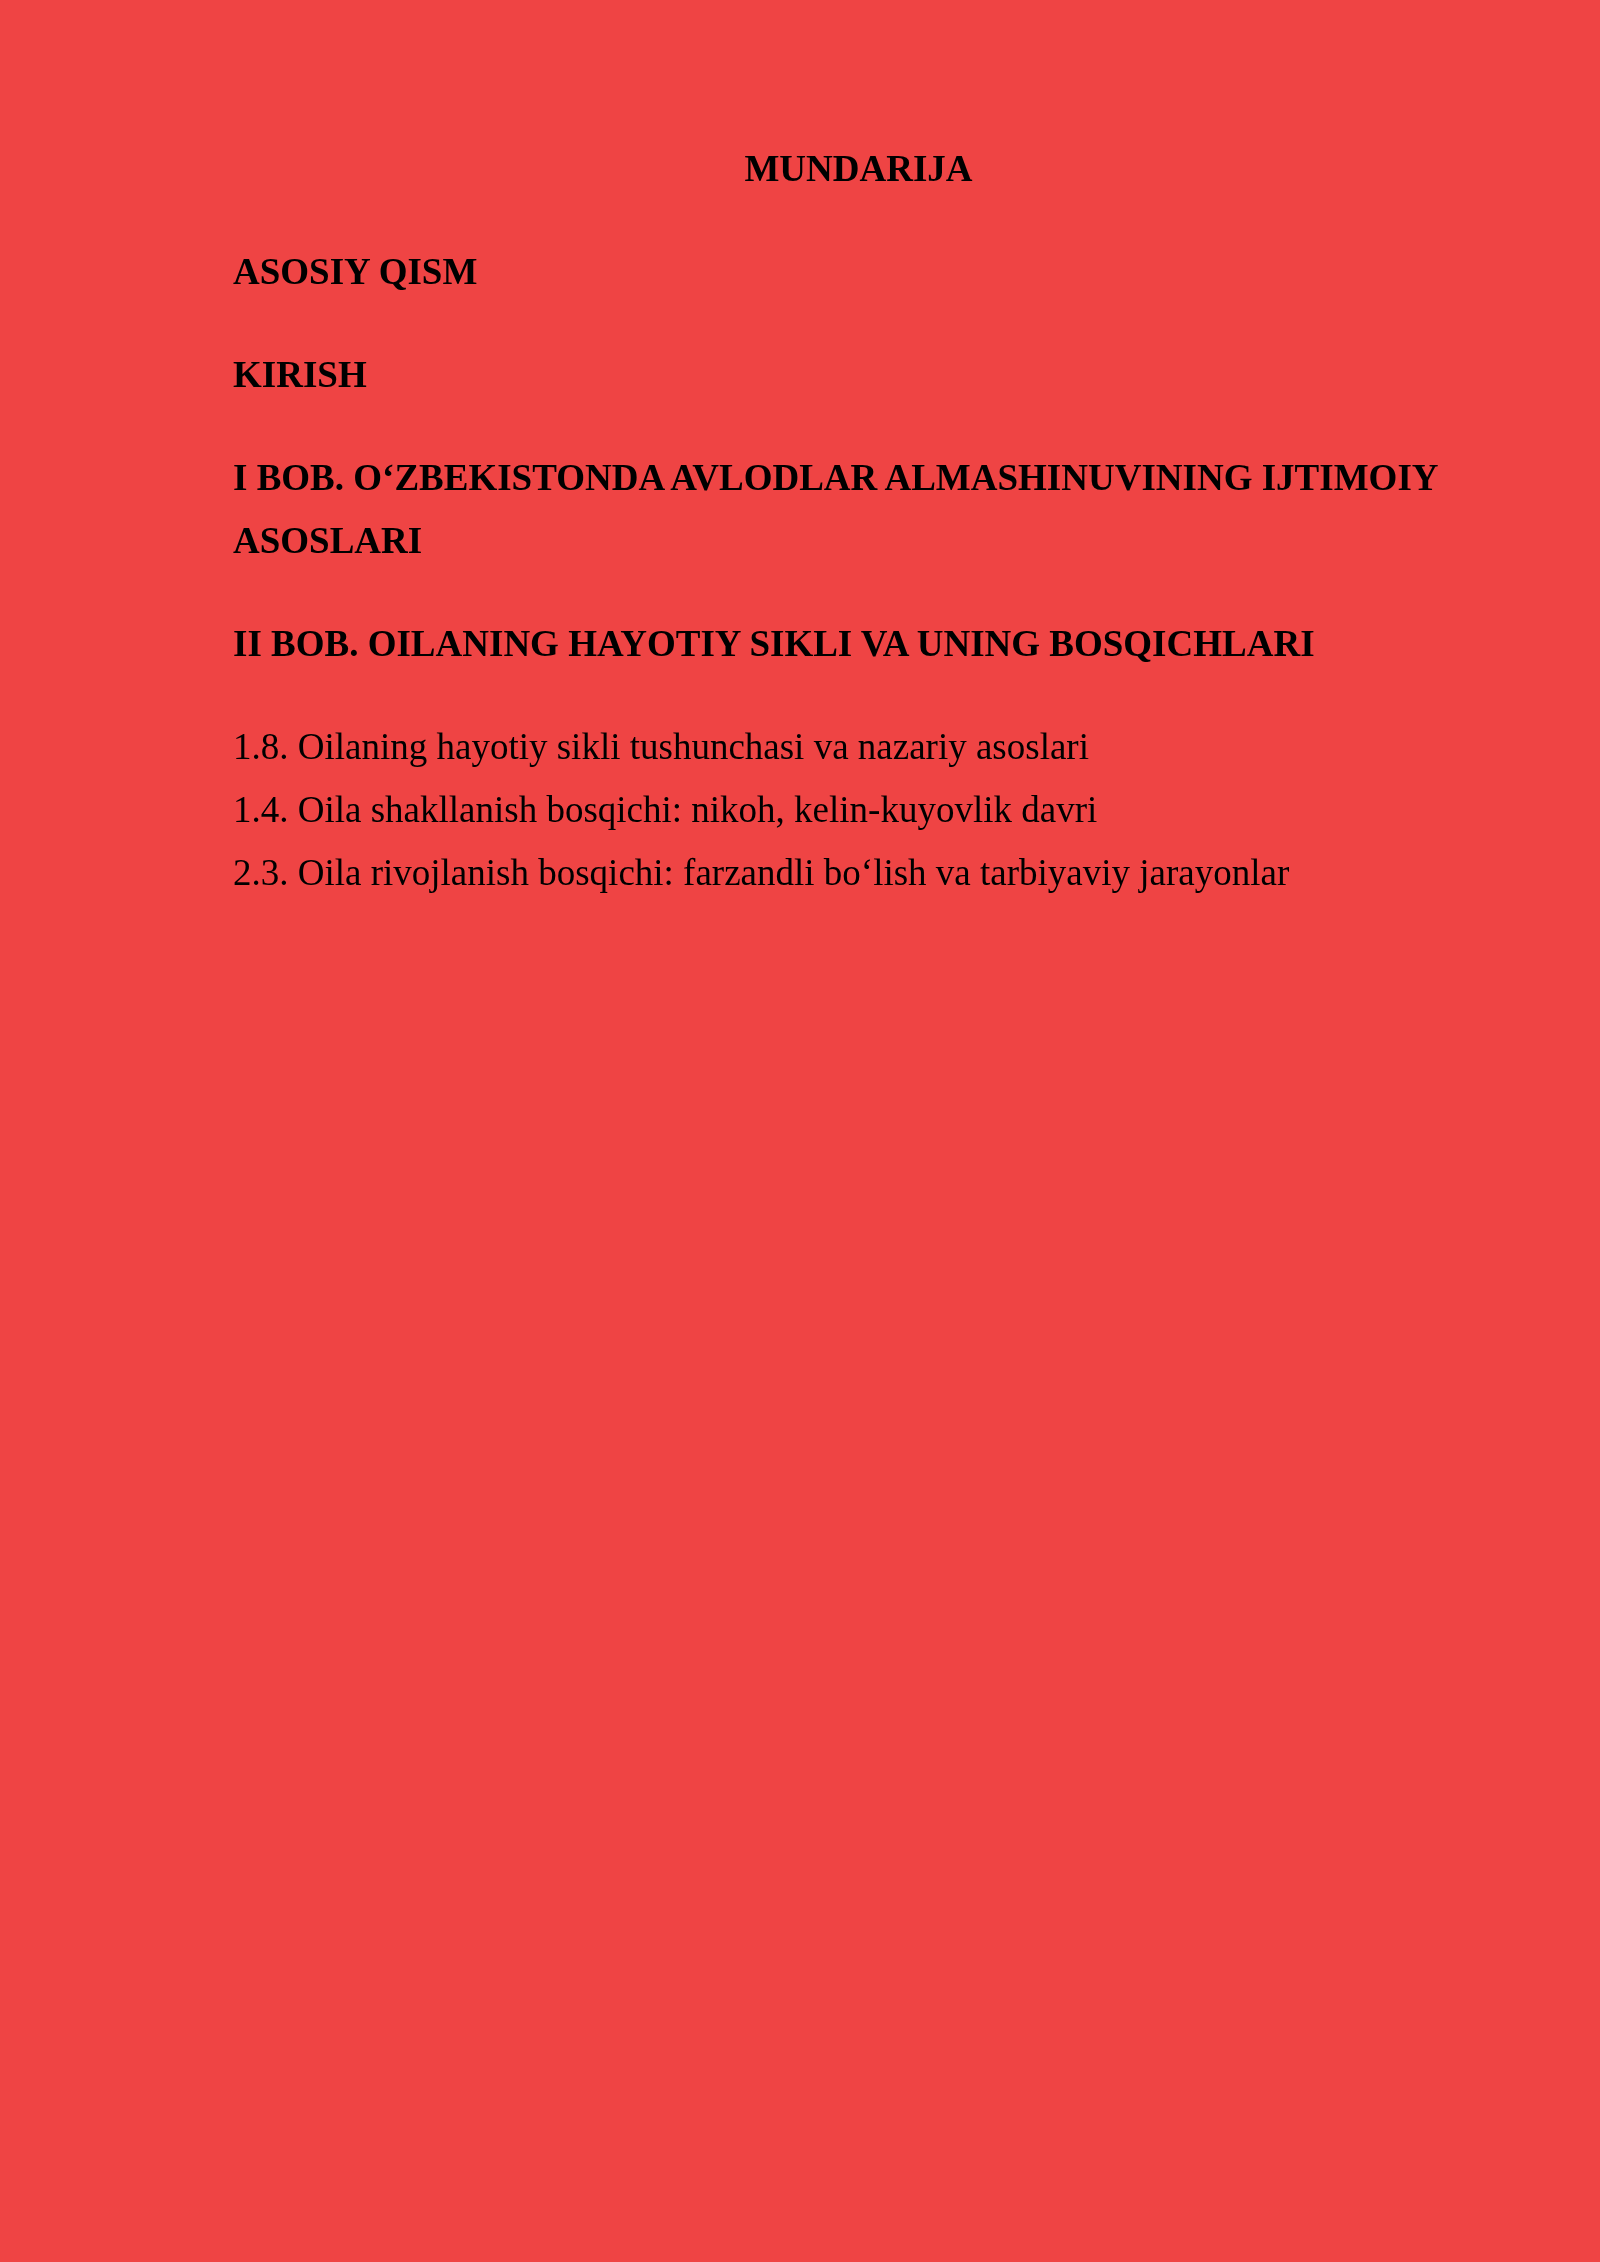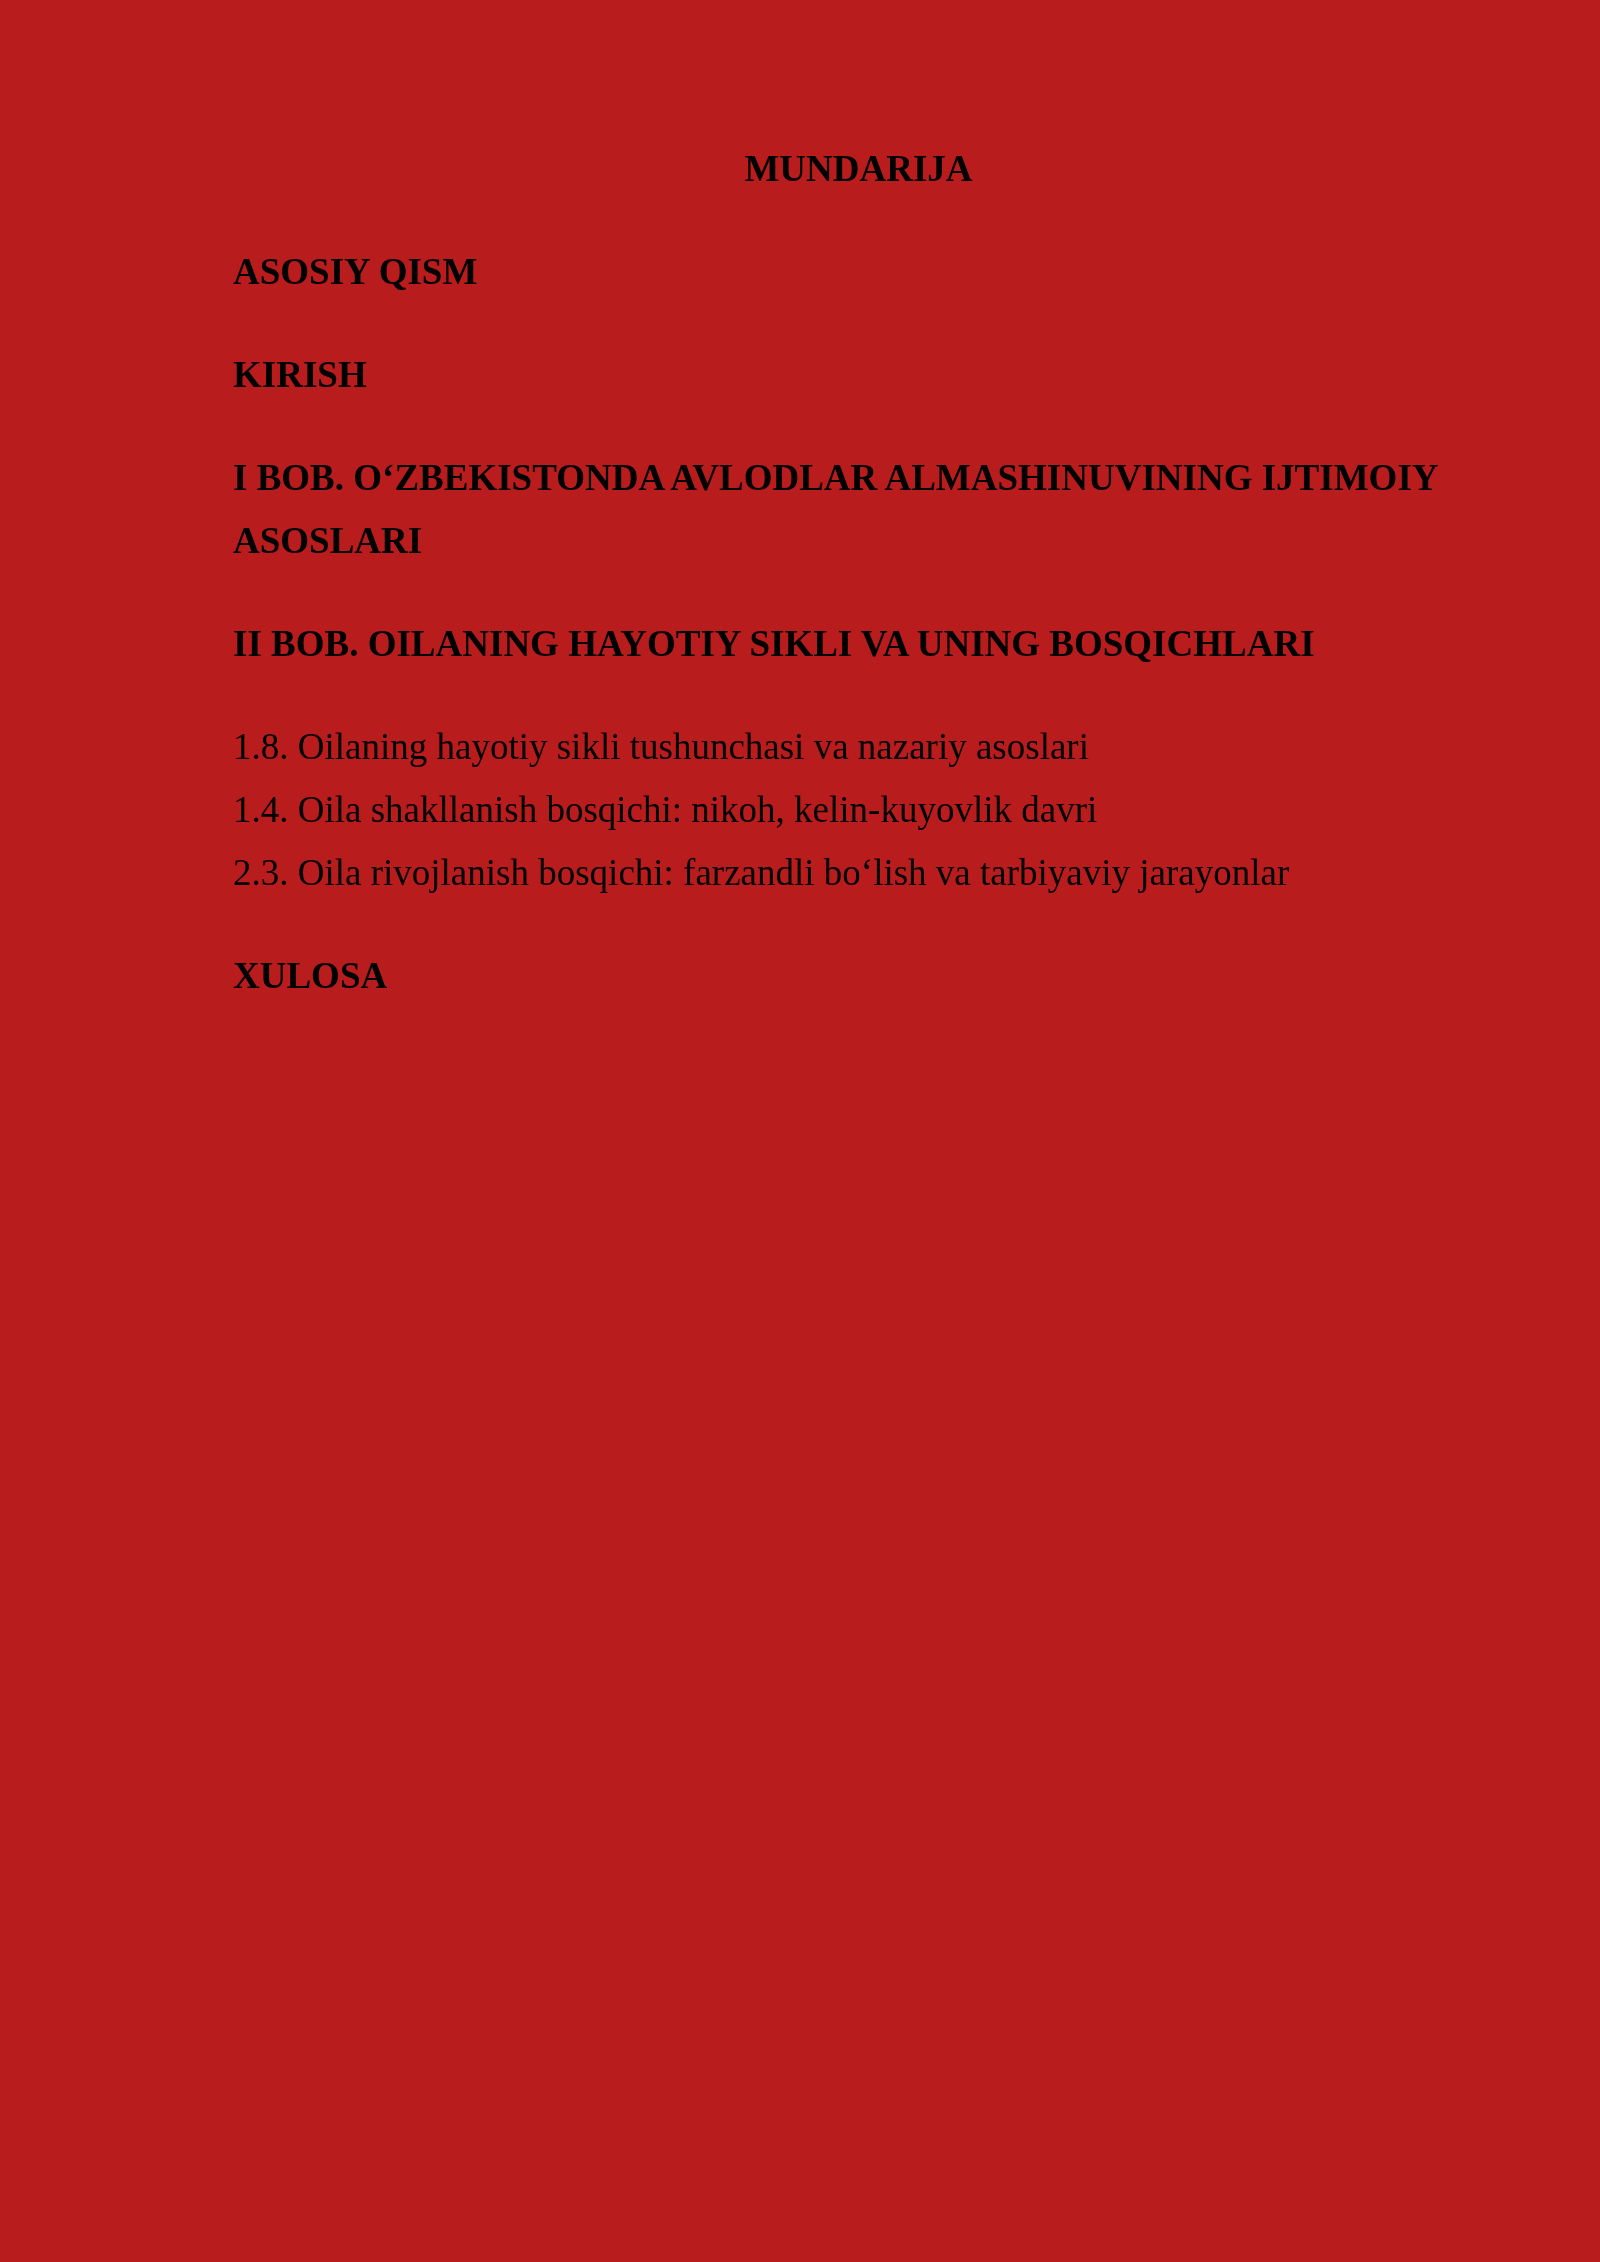--- a/index.html
+++ b/index.html
@@ -10,21 +10,21 @@
   body {
     width: 1600px;
     height: 2262px;
     overflow: hidden;
   }
   .page {
     box-sizing: border-box;
     width: 1600px;
     height: 2262px;
     padding: 137px 116px 0 233px;
-    background: #b91c1c;
+    background: #ef4444;
     font-family: "Liberation Serif", "DejaVu Serif", serif;
     font-size: 37px;
     line-height: 63px;
     color: #000000;
   }
   .doc-title {
     font-size: 37px;
     font-weight: bold;
     text-align: center;
     margin: 0 0 40px 0;
@@ -56,16 +56,15 @@
 
 
   <p class="toc-heading">II BOB. OILANING HAYOTIY SIKLI VA UNING BOSQICHLARI</p>
 
   <div class="toc-item-group">
     <p class="toc-item">1.8. Oilaning hayotiy sikli tushunchasi va nazariy asoslari</p>
     <p class="toc-item">1.4. Oila shakllanish bosqichi: nikoh, kelin-kuyovlik davri</p>
     <p class="toc-item">2.3. Oila rivojlanish bosqichi: farzandli bo‘lish va tarbiyaviy jarayonlar</p>
   </div>
 
-  <p class="toc-heading">XULOSA</p>
 
 
 </div>
 
 </body></html>

